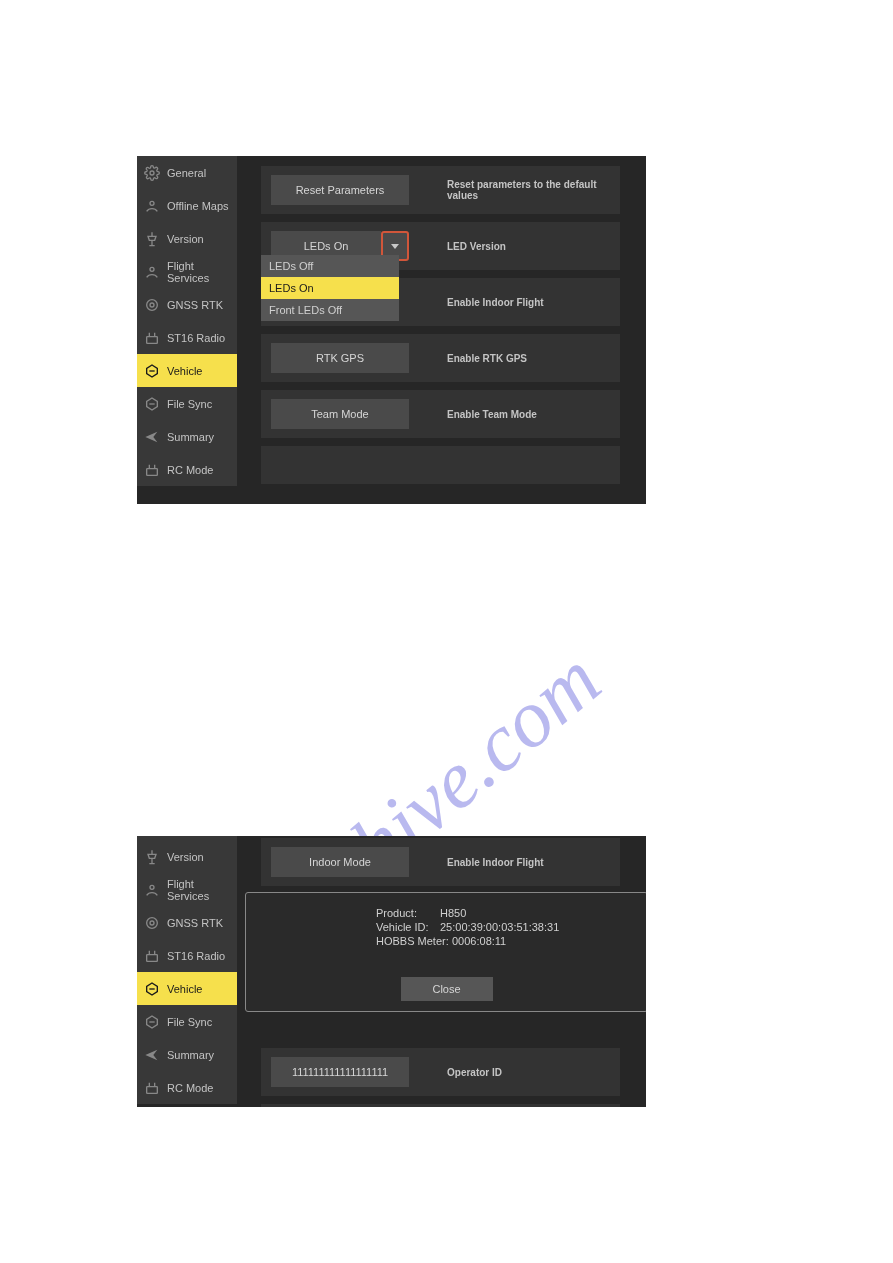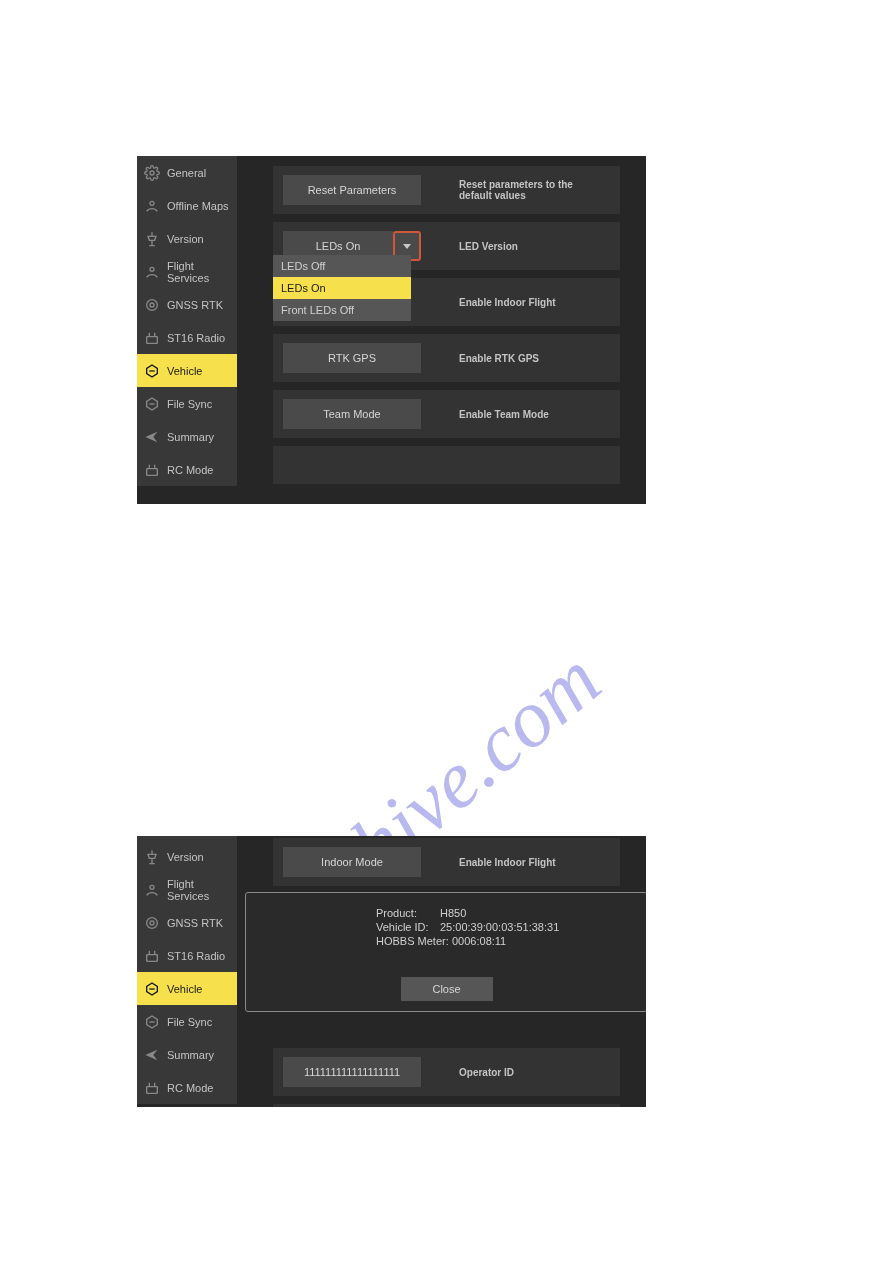--- a/index.html
+++ b/index.html
@@ -49,21 +49,21 @@
       justify-content: center;
       flex-shrink: 0;
     }
     .sidebar-item svg { display: block; }
 
     .content {
       position: absolute;
       left: 100px;
       right: 8px;
       top: 0;
-      padding: 10px 18px 10px 36px;
+      padding: 10px 18px 10px 24px;
     }
     .row {
       display: flex;
       align-items: center;
       background: #333333;
       margin-bottom: 8px;
       padding: 9px 12px 9px 10px;
       min-height: 38px;
     }
     .btn {

